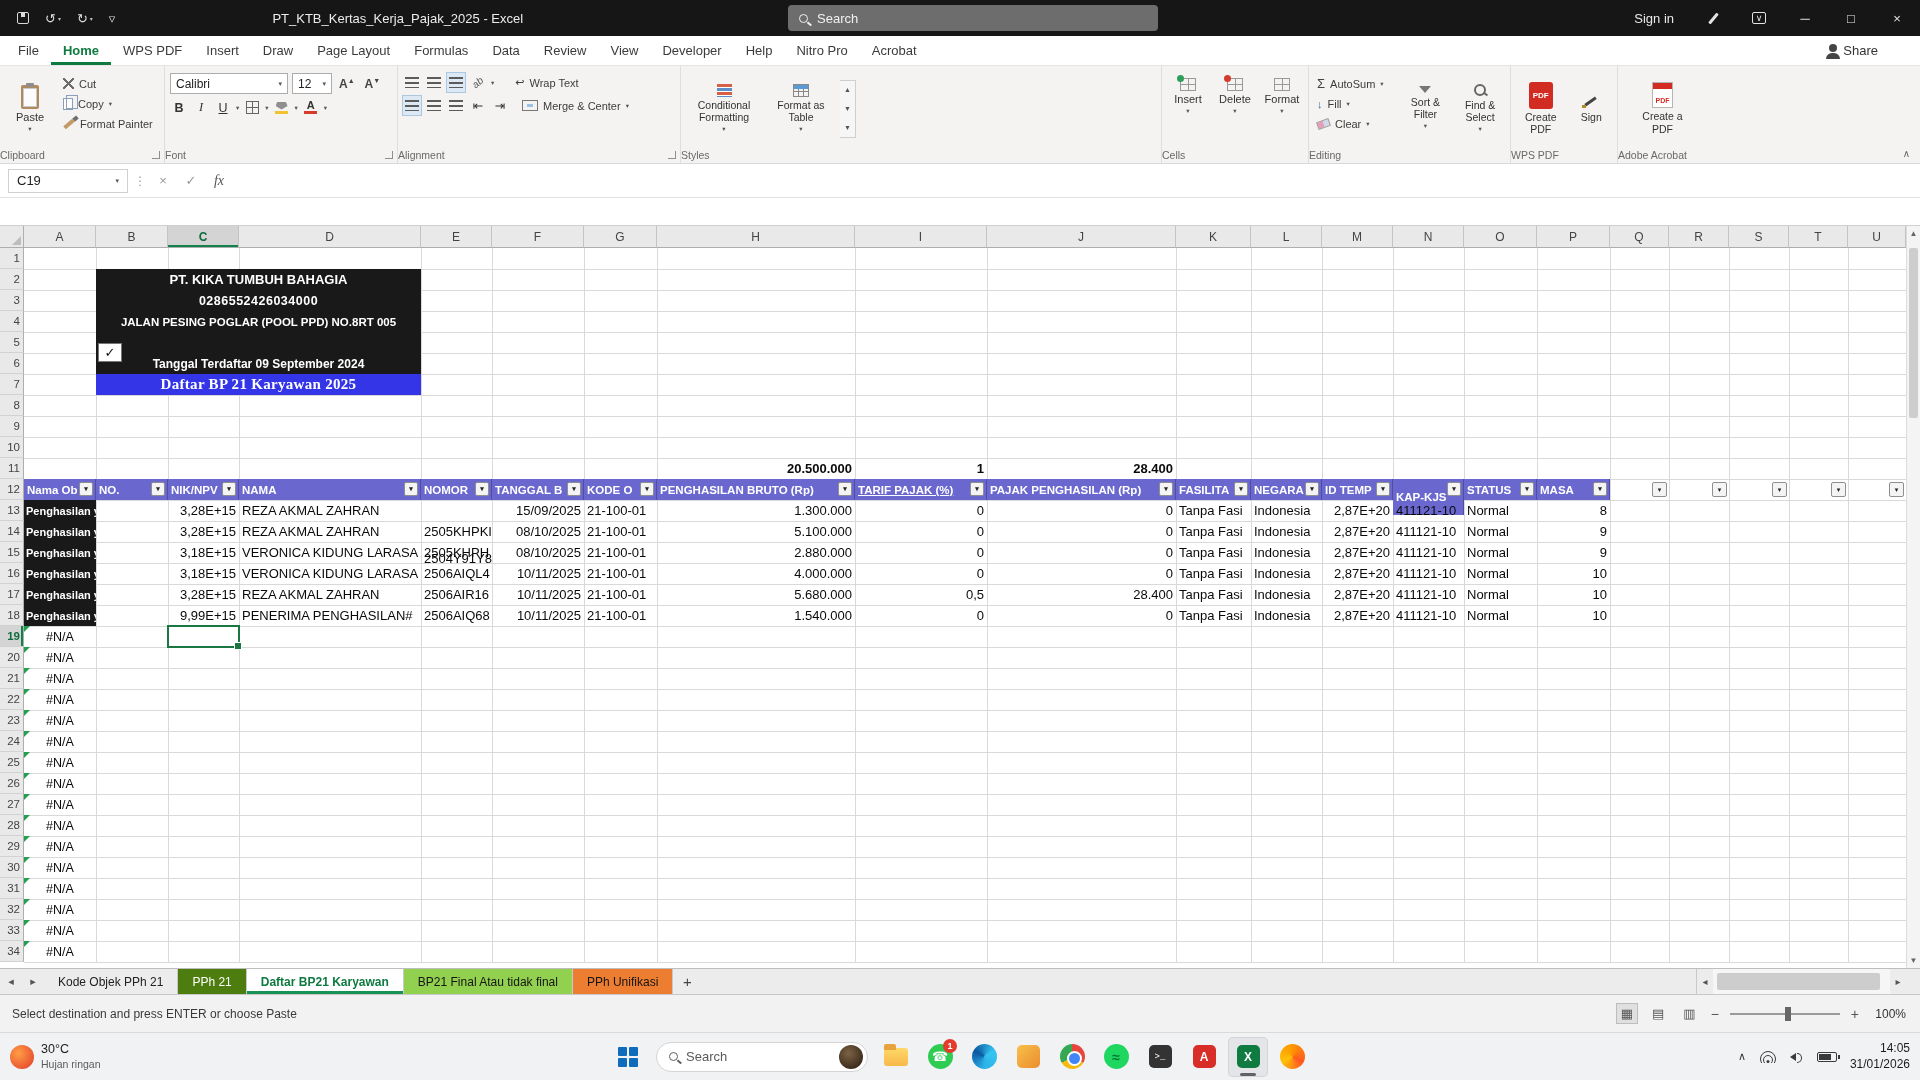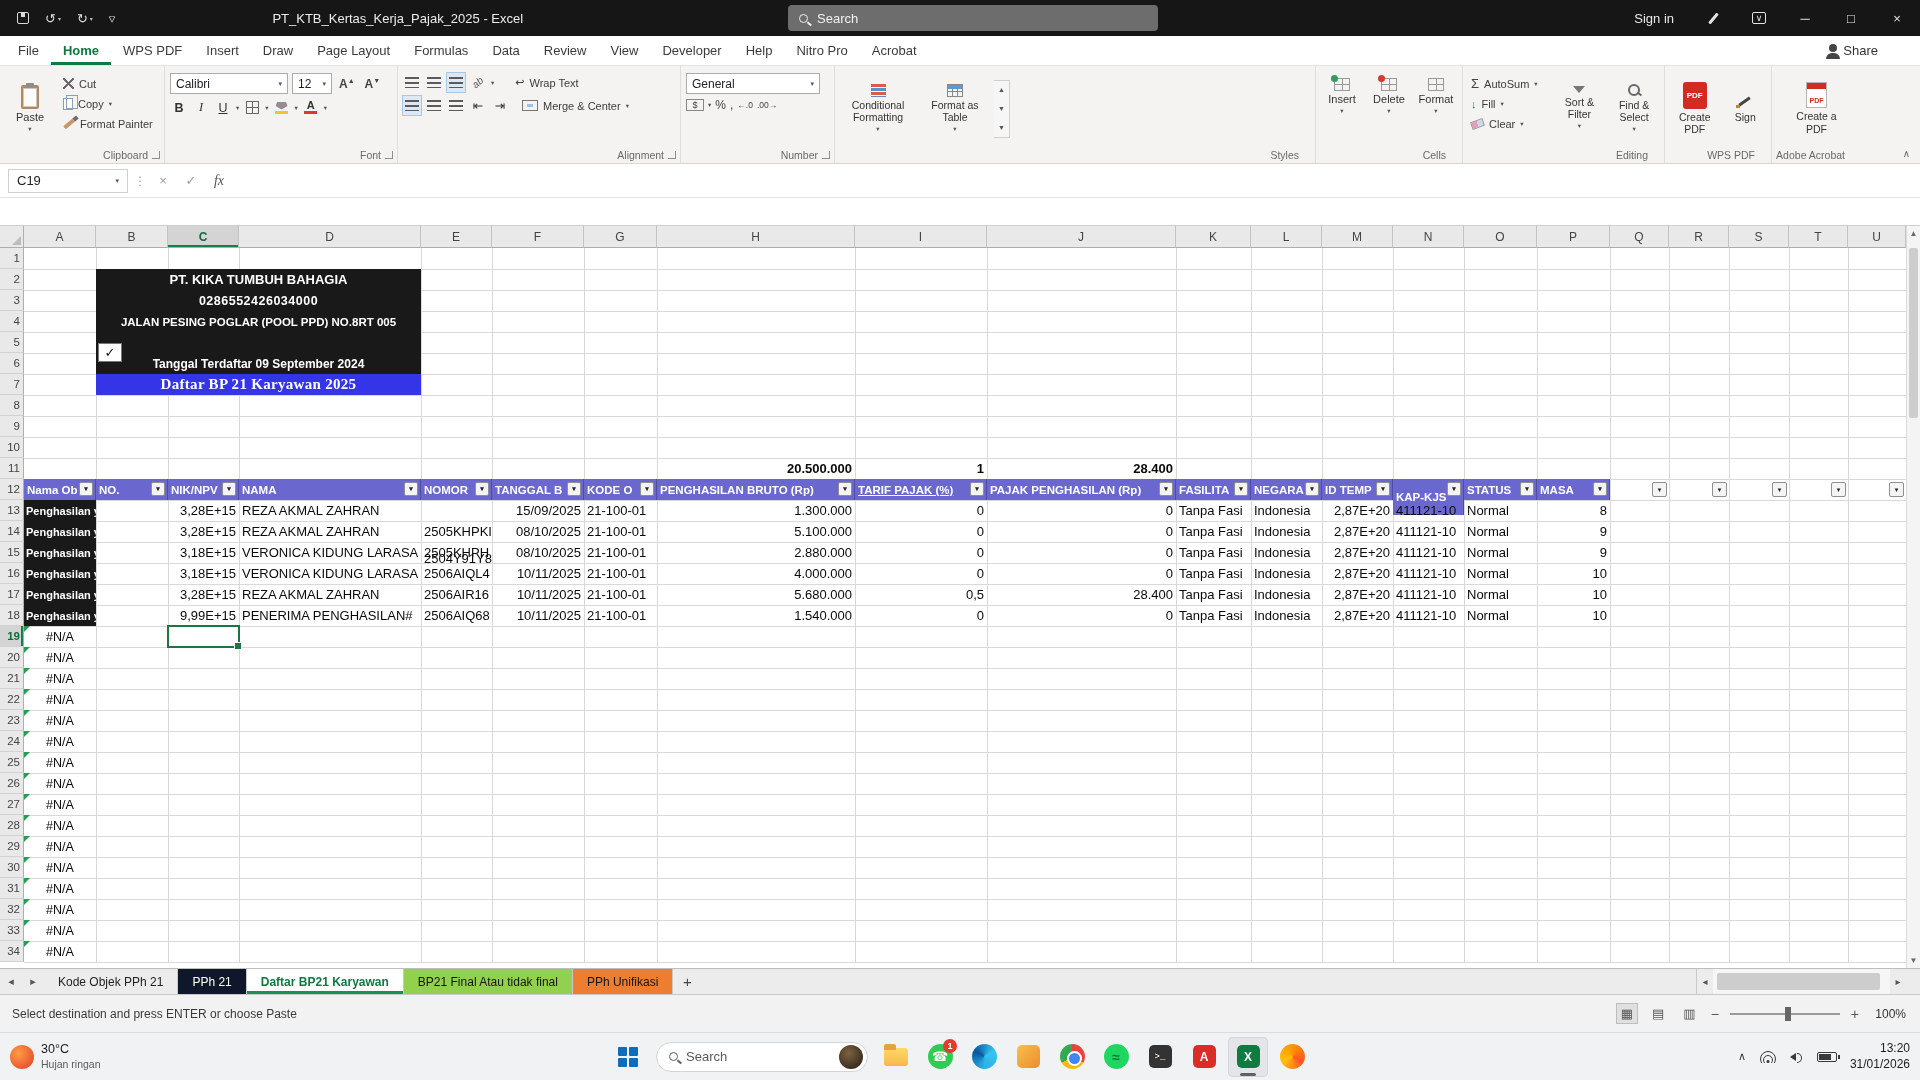--- a/index.html
+++ b/index.html
@@ -27,21 +27,21 @@
 .menubar{position:absolute;top:36px;width:100%;height:30px;background:#fff;border-bottom:1px solid #e5e5e5;display:flex;align-items:stretch;padding-left:6px}
 .mtab{display:flex;align-items:center;padding:0 12px;font-size:13px;color:#3b3b3b}
 .mtab.activeM{color:#0f7b40;font-weight:700;box-shadow:inset 0 -3px 0 #0f7b40}
 .share{margin-left:auto;margin-right:42px;display:flex;align-items:center;gap:6px;font-size:13px;color:#333}
 .ic-person{width:8px;height:8px;border-radius:50%;background:#444;position:relative;margin-top:-6px}
 .ic-person::after{content:'';position:absolute;top:9px;left:-3px;width:14px;height:6px;border-radius:7px 7px 0 0;background:#444}
 
 
 .ribbon{position:absolute;top:66px;width:100%;height:98px;background:#f4f3f2;border-bottom:1px solid #d8d8d8;display:flex}
 .rgroup{position:relative;height:100%;border-right:1px solid #e0dedc;padding:4px 5px 16px;flex:none}
-.rg-label{position:absolute;left:0;right:16px;bottom:2px;text-align:right;font-size:10.5px;color:#696969}
+.rg-label{position:absolute;left:0;right:16px;bottom:2px;text-align:left;font-size:10.5px;color:#696969}
 .launcher{position:absolute;right:4px;bottom:4px;width:8px;height:8px;border-right:1px solid #8f8f8f;border-bottom:1px solid #8f8f8f}
 .rg-body{display:flex;height:100%;gap:5px}
 .bigbtn{display:flex;flex-direction:column;align-items:center;justify-content:center;width:50px;gap:2px;font-size:11px;color:#333}
 .ic-clipboard{width:18px;height:24px;background:#b0895e;border-radius:2px;position:relative}
 .ic-clipboard::before{content:'';position:absolute;left:2px;top:3px;right:2px;bottom:2px;background:#fbfbfb;border:1px solid #c9c9c9}
 .ic-clipboard::after{content:'';position:absolute;left:5px;top:-2px;width:8px;height:4px;background:#8d8d8d;border-radius:1px}
 .minicol{display:flex;flex-direction:column;gap:1px;padding-top:4px}
 .minibtn{display:flex;align-items:center;gap:5px;font-size:11px;color:#3c3c3c;height:19px;padding:0 3px;white-space:nowrap}
 .caret2{font-size:6.5px;color:#555}
 .ic-cut{width:11px;height:11px;background:linear-gradient(45deg,transparent 44%,#6b6b6b 44% 56%,transparent 56%),linear-gradient(135deg,transparent 44%,#6b6b6b 44% 56%,transparent 56%)}
@@ -138,21 +138,21 @@
 .selbox{border:2px solid #1a7742;z-index:6}
 .selbox::after{content:'';position:absolute;right:-4px;bottom:-4px;width:6px;height:6px;background:#1a7742;border:1px solid #fff}
 .vscroll{background:#f4f4f4;border-left:1px solid #dcdcdc;z-index:7}
 .vscroll .sarr{position:absolute;left:0;right:0;text-align:center;font-size:8px;color:#666}
 .vthumb{position:absolute;left:2px;right:2px;top:22px;height:170px;background:#cdcdcd;border-radius:2px}
 
 
 .sheettabs{position:absolute;top:968px;left:0;width:100%;height:26px;background:#ececec;border-top:1px solid #bdbdbd;display:flex;align-items:stretch}
 .tnav{width:22px;display:flex;align-items:center;justify-content:center;color:#555;font-size:11px}
 .stab{display:flex;align-items:center;padding:0 14px;font-size:12px;border-right:1px solid #c9c9c9;color:#222;background:#ececec;white-space:nowrap}
-.blackT{background:#0f172a;color:#fff}
+.blackT{background:#4d7c0f;color:#fff}
 .activeT{background:#fff;color:#0e7a40;font-weight:700;box-shadow:inset 0 -3px 0 #169254}
 .greenT{background:#92d050;color:#151515}
 .orangeT{background:#ed7d31;color:#151515}
 .addtab{width:28px;display:flex;align-items:center;justify-content:center;color:#444;font-size:15px}
 .hscroll{position:absolute;right:14px;top:0;height:100%;width:210px;display:flex;align-items:center;background:#ececec;border-left:1px solid #c9c9c9}
 .hnav{width:16px;text-align:center;font-size:10px;color:#555}
 .htrack{flex:1;height:100%;position:relative;background:#f6f6f6}
 .hthumb{position:absolute;left:4px;right:10px;top:4px;bottom:4px;background:#cdcdcd;border-radius:2px}
 
 
@@ -375,38 +375,20 @@
               <span class="ic-merge"></span>
               <span>Merge &amp; Center</span>
               <span class="caret2">▾</span>
             </span>
         </div>
       </div>
       <div class="rg-label">Alignment</div>
       <span class="launcher"></span>
     </div>
 
-    <div class="rgroup" style="width:154px">
-      <div class="vcol">
-        <div class="combo" style="width:134px">
-            <span>General</span>
-            <span class="caret">▾</span>
-          </div>
-        <div class="hrow">
-          <span class="ic-acct">$</span>
-            <span class="caret2">▾</span>
-          <span class="numglyph">%</span>
-          <span class="numglyph">,</span>
-          <span class="dec">←.0</span>
-          <span class="dec">.00→</span>
-        </div>
-      </div>
-      <div class="rg-label">Number</div>
-      <span class="launcher"></span>
-    </div>
 
     <div class="rgroup" style="width:481px">
       <div class="rg-body">
         <div class="tallbtn" style="width:76px">
           <span class="ic-condfmt"></span>
           <span>Conditional Formatting</span>
           <span class="caret2">▾</span>
         </div>
         <div class="tallbtn" style="width:68px">
           <span class="ic-table"></span>
@@ -914,19 +896,19 @@
     <div class="tray">
       <span class="chev">∧</span>
       <span class="ic-wifi">
           <i class="w1"></i>
           <i class="w2"></i>
           <i class="w3"></i>
         </span>
       <span class="ic-vol"></span>
       <span class="ic-bat"></span>
       <span class="clock">
-        <div>13:20</div>
+        <div>14:05</div>
         <div>31/01/2026</div>
       </span>
     </div>
   </div>
 
 </div>
 
 </body></html>

